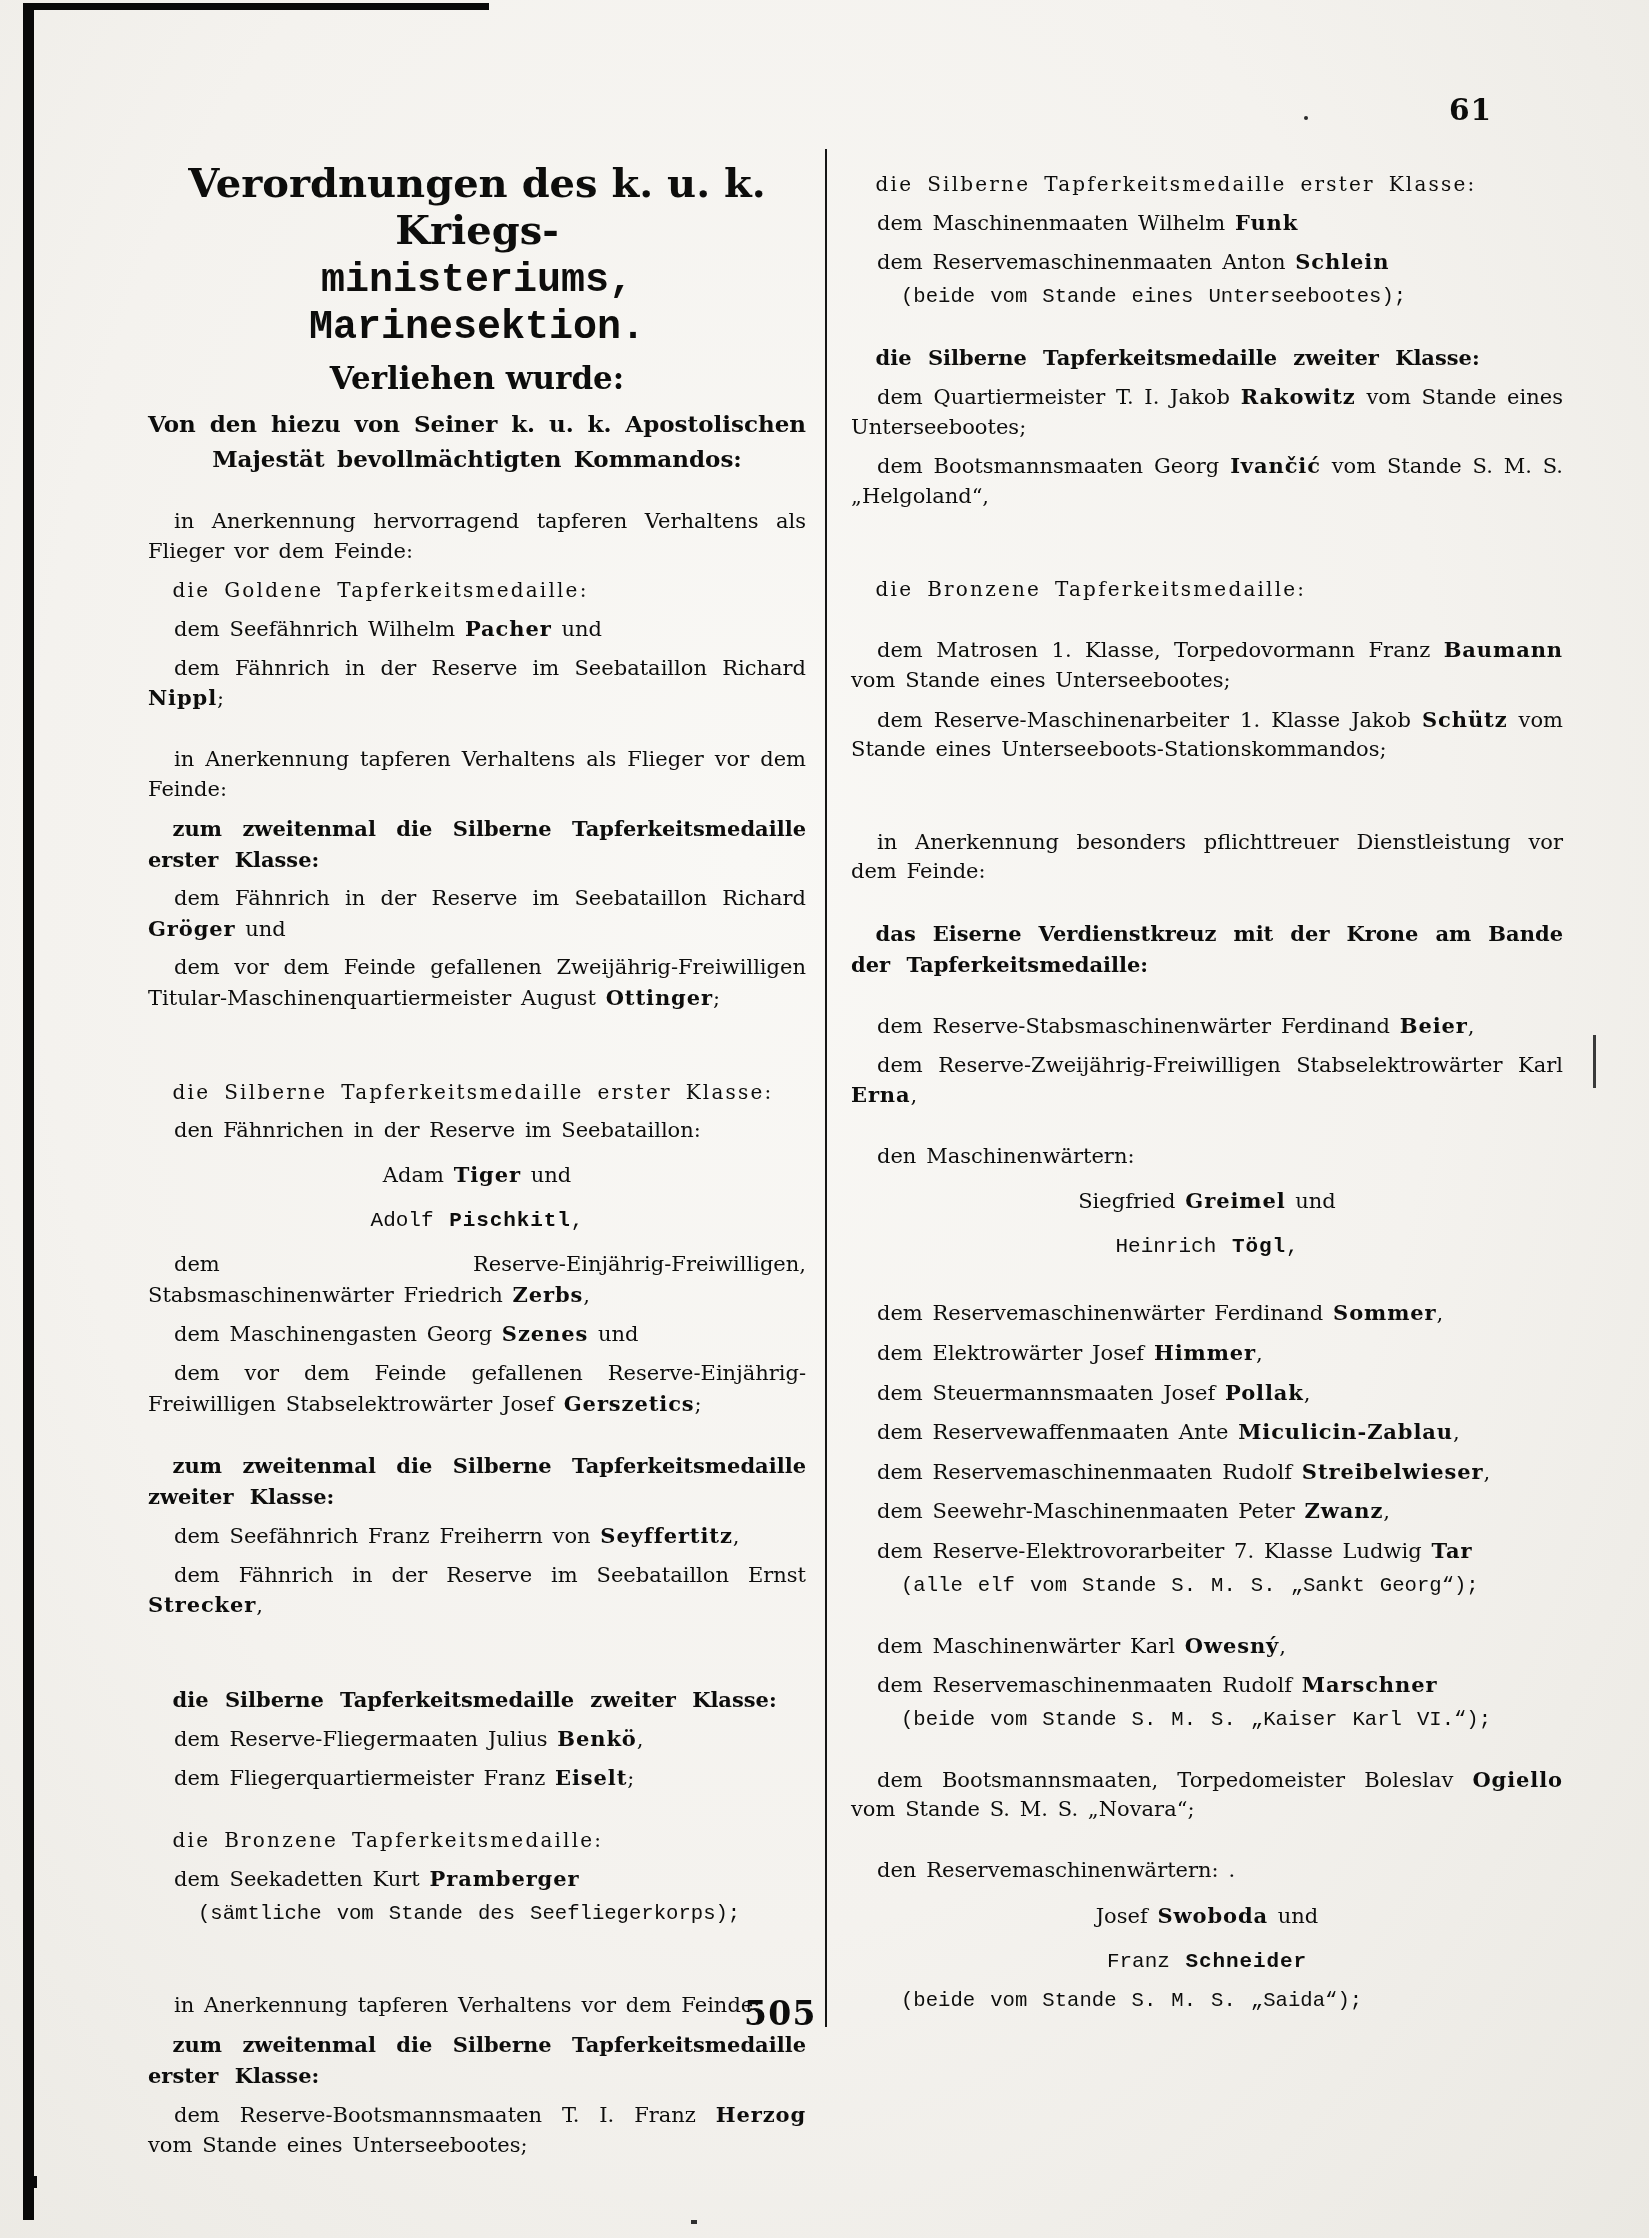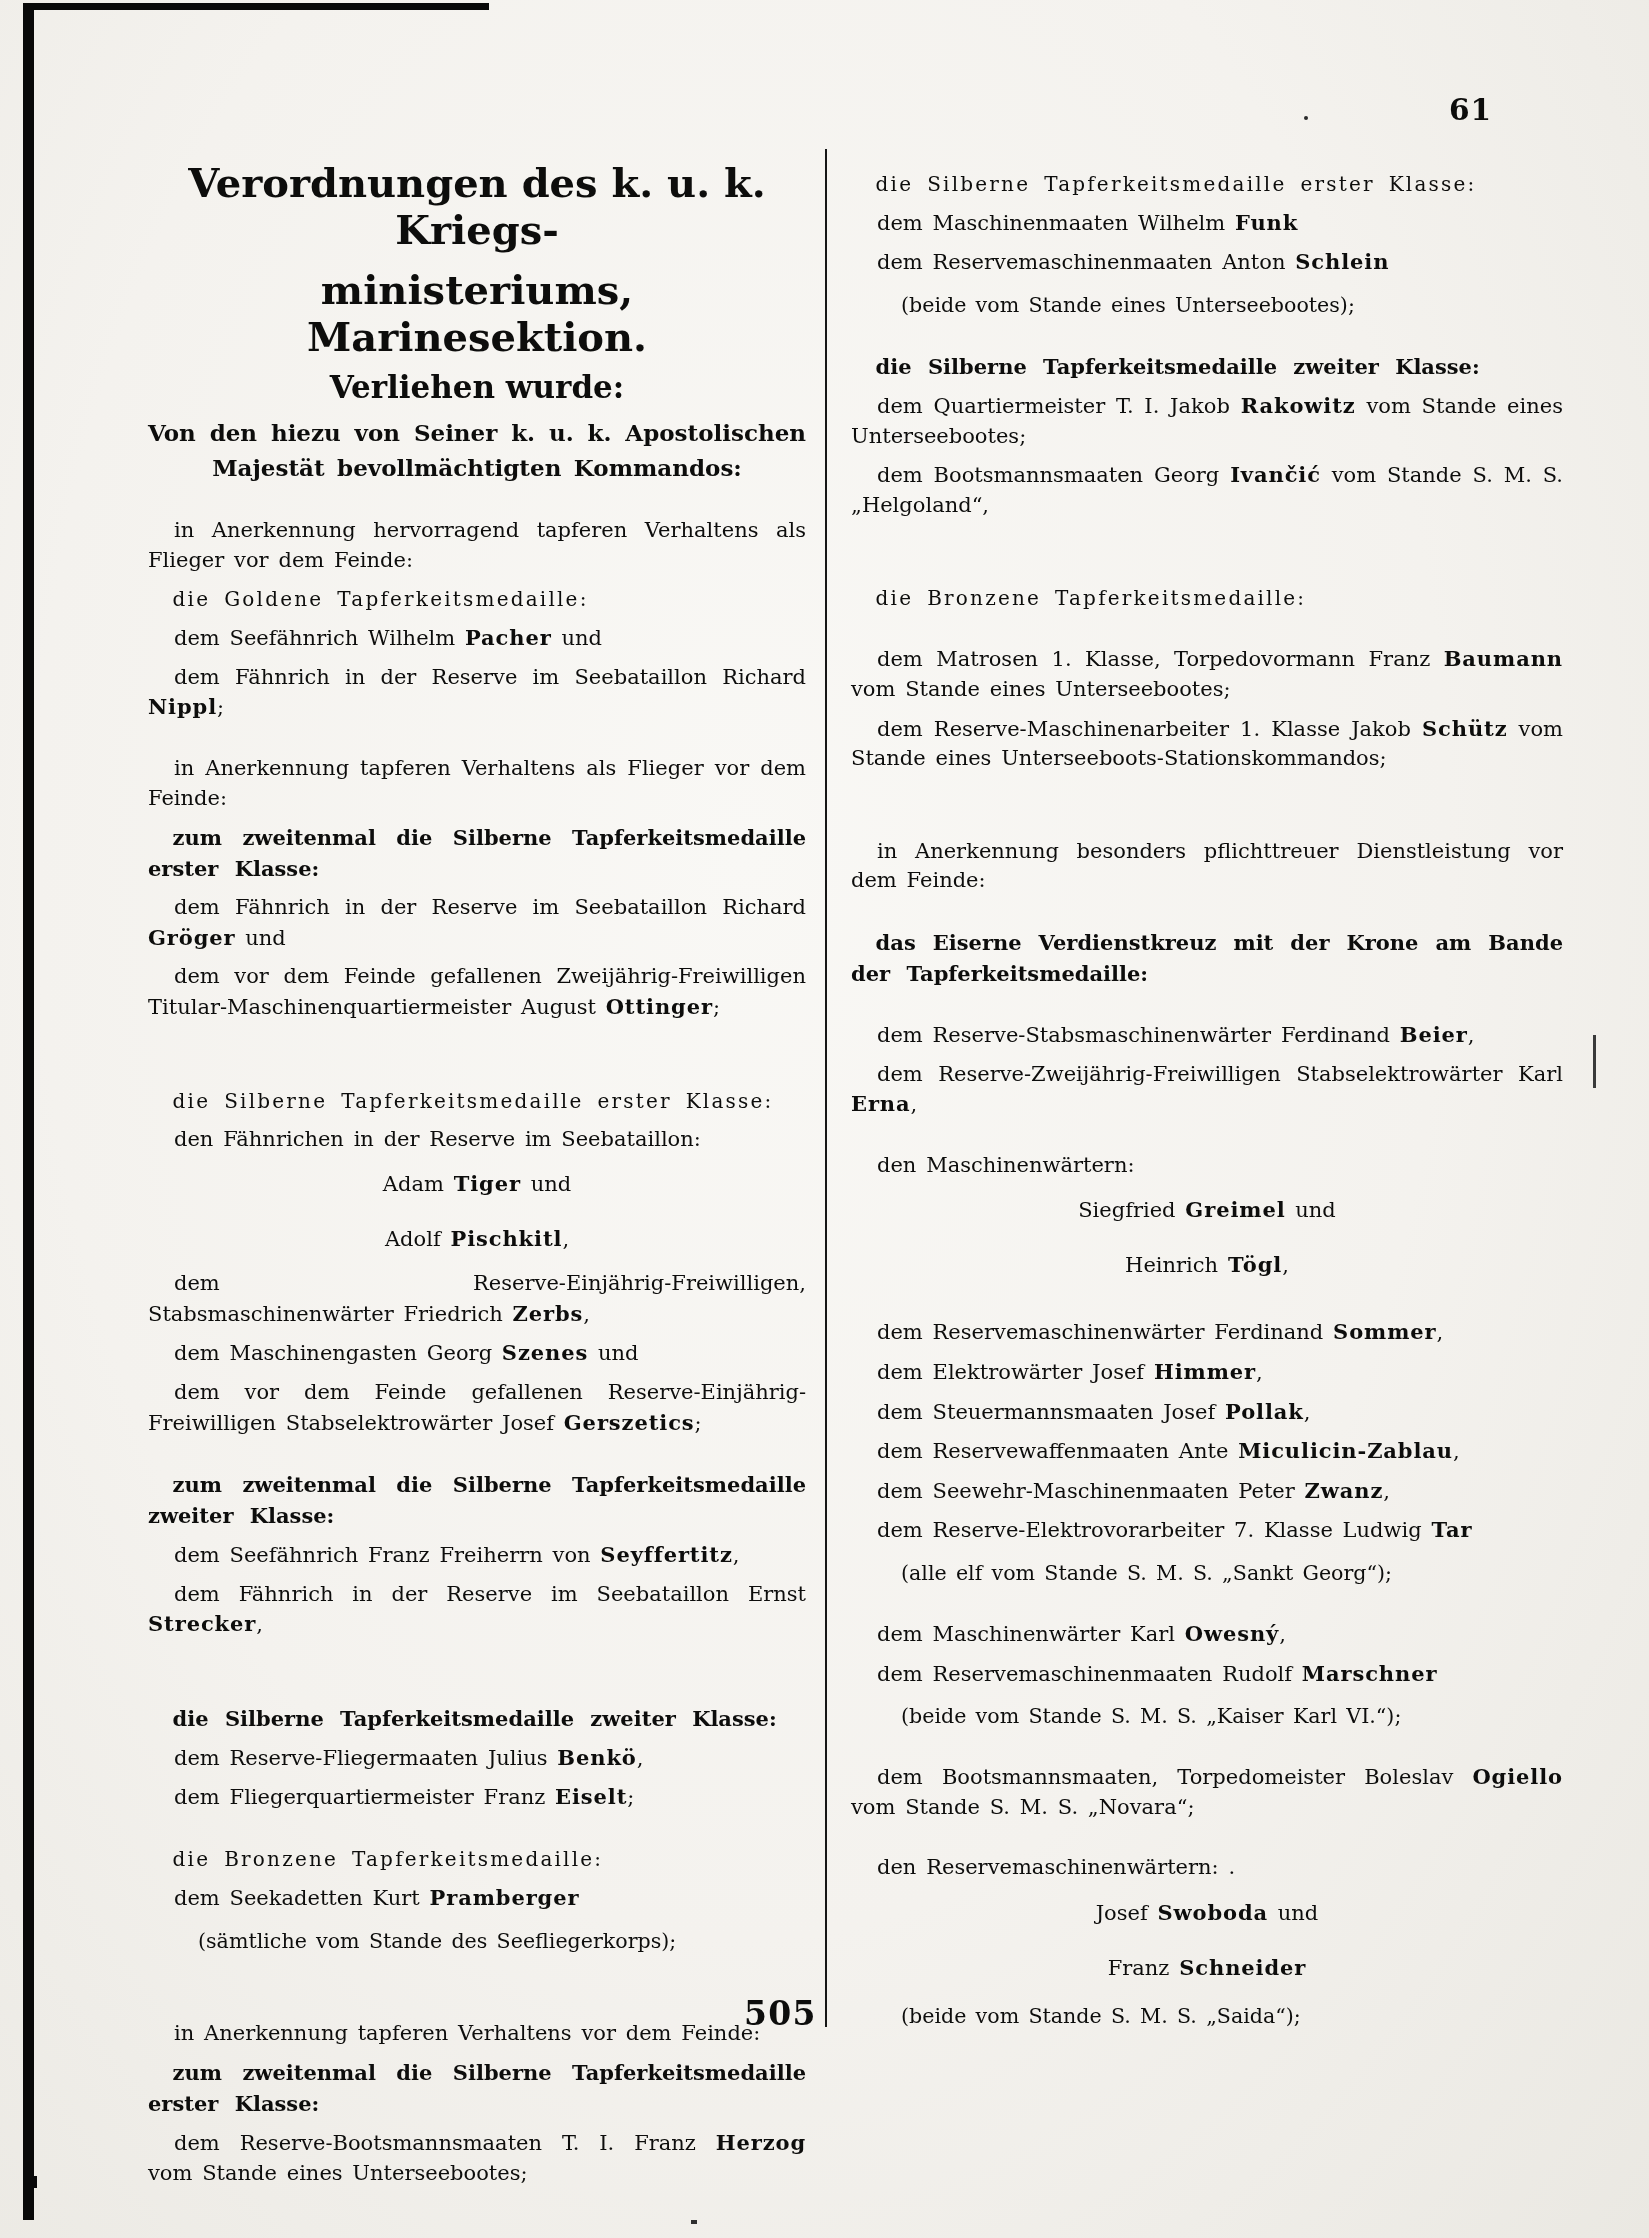--- a/index.html
+++ b/index.html
@@ -53,21 +53,21 @@
   .s-paren    { font-size:20.6px; line-height:29px; text-indent:50px; text-align:left; word-spacing:2.7px; }
   .s-gesperrt { font-size:20px; line-height:30px; letter-spacing:2.2px; word-spacing:5.4px; text-indent:24.6px; }
   .s-boldhead { font-size:21px; line-height:31px; font-weight:bold; word-spacing:9px; text-indent:24.6px; }
   .s-title    { font-size:40px; line-height:47px; font-weight:bold; text-align:center; text-indent:0; margin-top:0; }
   .s-subtitle { font-size:31px; line-height:37px; font-weight:bold; text-align:center; text-indent:0; margin-top:19.7px; }
   .s-intro    { font-size:23px; line-height:35px; font-weight:bold; text-align:justify; text-align-last:center;
                 text-indent:0; word-spacing:4.5px; margin-top:23px; }
 
   p.gap   { margin-top:31px; }
   p.gap2  { margin-top:63px; }
-  p.tight { margin-top:13px; }
+  p.tight { margin-top:4px;font-family:Liberation Mono, monospace; }
 
   .seg-b { font-weight:bold; letter-spacing:0.9px; }
 </style>
 </head>
 <body>
 
 <div class="page">
 
   <div class="art art-left-bar"></div>
   <div class="art art-top-bar"></div>
@@ -132,20 +132,21 @@
         <p class="blk s-boldhead gap"><span>das Eiserne Verdienstkreuz mit der Krone am Bande der Tapferkeitsmedaille:</span></p>
         <p class="blk s-para gap"><span>dem Reserve-Stabsmaschinenwärter Ferdinand </span><span class="seg-b">Beier</span><span>,</span></p>
         <p class="blk s-para"><span>dem Reserve-Zweijährig-Freiwilligen Stabselektrowärter Karl </span><span class="seg-b">Erna</span><span>,</span></p>
         <p class="blk s-para gap"><span>den Maschinenwärtern:</span></p>
         <p class="blk s-nameline"><span>Siegfried </span><span class="seg-b">Greimel</span><span> und</span></p>
         <p class="blk s-nameline tight"><span>Heinrich </span><span class="seg-b">Tögl</span><span>,</span></p>
         <p class="blk s-para gap"><span>dem Reservemaschinenwärter Ferdinand </span><span class="seg-b">Sommer</span><span>,</span></p>
         <p class="blk s-para"><span>dem Elektrowärter Josef </span><span class="seg-b">Himmer</span><span>,</span></p>
         <p class="blk s-para"><span>dem Steuermannsmaaten Josef </span><span class="seg-b">Pollak</span><span>,</span></p>
         <p class="blk s-para"><span>dem Reservewaffenmaaten Ante </span><span class="seg-b">Miculicin-Zablau</span><span>,</span></p>
+        <p class="blk s-para"><span>dem Reservemaschinenmaaten Rudolf </span><span class="seg-b">Streibelwieser</span><span>,</span></p>
         <p class="blk s-para"><span>dem Seewehr-Maschinenmaaten Peter </span><span class="seg-b">Zwanz</span><span>,</span></p>
         <p class="blk s-para"><span>dem Reserve-Elektrovorarbeiter 7. Klasse Ludwig </span><span class="seg-b">Tar</span></p>
         <p class="blk s-paren tight"><span>(alle elf vom Stande S. M. S. „Sankt Georg“);</span></p>
         <p class="blk s-para gap"><span>dem Maschinenwärter Karl </span><span class="seg-b">Owesný</span><span>,</span></p>
         <p class="blk s-para"><span>dem Reservemaschinenmaaten Rudolf </span><span class="seg-b">Marschner</span></p>
         <p class="blk s-paren tight"><span>(beide vom Stande S. M. S. „Kaiser Karl VI.“);</span></p>
         <p class="blk s-para gap"><span>dem Bootsmannsmaaten, Torpedomeister Boleslav </span><span class="seg-b">Ogiello</span><span> vom Stande S. M. S. „Novara“;</span></p>
         <p class="blk s-para gap"><span>den Reservemaschinenwärtern: .</span></p>
         <p class="blk s-nameline"><span>Josef </span><span class="seg-b">Swoboda</span><span> und</span></p>
         <p class="blk s-nameline tight"><span>Franz </span><span class="seg-b">Schneider</span></p>

